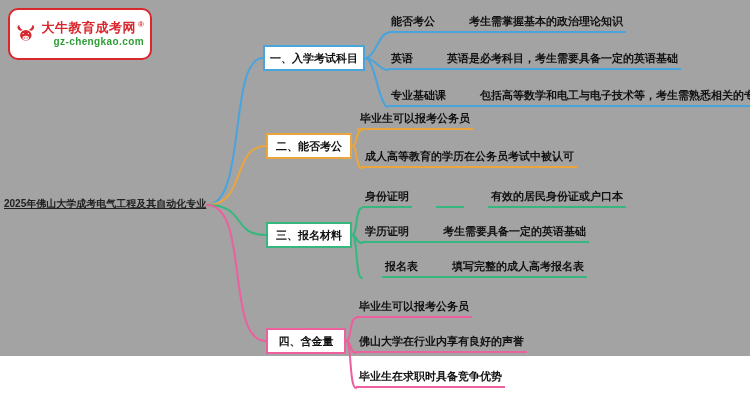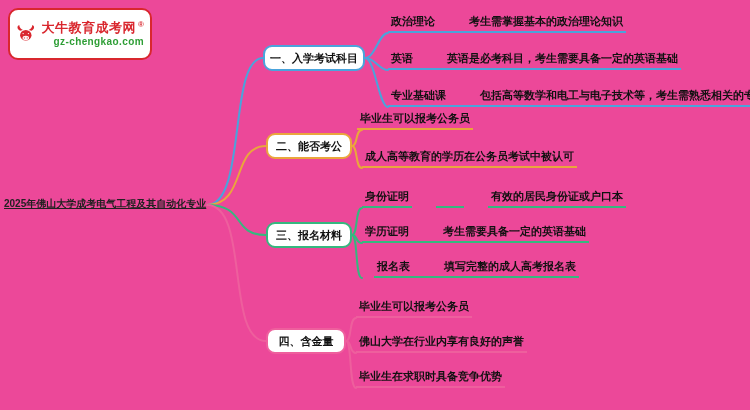--- a/index.html
+++ b/index.html
@@ -1,21 +1,21 @@
 <!DOCTYPE html>
 <html><head>
 <meta charset="utf-8">
 <style>
   html,body{margin:0;padding:0;}
   body{
     width:750px;height:410px;overflow:hidden;background:#ffffff;
     font-family:"Liberation Sans","DejaVu Sans",sans-serif;
     position:relative;
   }
-  #canvas{position:relative;width:750px;height:410px;background:#ec4899;}
+  #canvas{position:relative;width:750px;height:356px;background:#a3a3a3;}
   #wires{position:absolute;left:0;top:0;z-index:0;}
 
   
   .logo{
     position:absolute;left:8px;top:8px;width:144px;height:52px;
     border:2px solid #d9272e;border-radius:10px;box-sizing:border-box;
     display:flex;align-items:center;gap:6px;padding:3px 6px;background:#fff;z-index:2;
   }
   .logo-txt{display:flex;flex-direction:column;line-height:1.15;}
   .logo-title-row{display:flex;align-items:flex-start;gap:2px;}
@@ -24,21 +24,21 @@
   .logo-domain{font-size:10px;color:#2e9e36;font-weight:700;letter-spacing:0.4px;text-align:right;}
 
   
   .root{
     position:absolute;left:4px;top:197px;z-index:1;
     font-size:10px;font-weight:700;color:#222;white-space:nowrap;text-decoration:underline;
   }
 
   
   .bbox{
-    position:absolute;box-sizing:border-box;height:26px;border:2px solid;border-radius:9px;
+    position:absolute;box-sizing:border-box;height:26px;border:2px solid;border-radius:0;
     background:#fff;display:flex;align-items:center;justify-content:center;
     font-size:11px;font-weight:700;color:#111;white-space:nowrap;z-index:1;
   }
   .b1{border-color:#4aa4dc;}
   .b2{border-color:#eaa63c;}
   .b3{border-color:#35b87f;}
   .b4{border-color:#ee5f9d;}
 
   
   .row{position:absolute;display:flex;align-items:flex-end;white-space:nowrap;z-index:1;}
@@ -102,21 +102,21 @@
   </div>
 
   <div class="root">2025年佛山大学成考电气工程及其自动化专业</div>
 
   <div class="bbox b1" style="left:263px;top:45px;width:102px;">一、入学考试科目</div>
   <div class="bbox b2" style="left:266px;top:133px;width:86px;">二、能否考公</div>
   <div class="bbox b3" style="left:266px;top:222px;width:86px;">三、报名材料</div>
   <div class="bbox b4" style="left:266px;top:328px;width:80px;">四、含金量</div>
 
   <div class="row c1" style="left:388px;top:14px;">
-    <span class="chip">政治理论</span>
+    <span class="chip">能否考公</span>
     <span class="link"></span>
     <span class="chip">考生需掌握基本的政治理论知识</span>
   </div>
   <div class="row c1" style="left:388px;top:51px;">
     <span class="chip">英语</span>
     <span class="link"></span>
     <span class="chip">英语是必考科目，考生需要具备一定的英语基础</span>
   </div>
   <div class="row c1" style="left:388px;top:88px;">
     <span class="chip">专业基础课</span>
@@ -134,21 +134,21 @@
   <div class="row c3" style="left:362px;top:189px;gap:24px;">
     <span class="chip">身份证明</span>
     <span class="link"></span>
     <span class="chip">有效的居民身份证或户口本</span>
   </div>
   <div class="row c3" style="left:362px;top:224px;">
     <span class="chip">学历证明</span>
     <span class="link"></span>
     <span class="chip">考生需要具备一定的英语基础</span>
   </div>
-  <div class="row c3" style="left:374px;top:259px;">
+  <div class="row c3" style="left:382px;top:259px;">
     <span class="chip">报名表</span>
     <span class="link"></span>
     <span class="chip">填写完整的成人高考报名表</span>
   </div>
 
   <div class="row c4" style="left:356px;top:299px;">
     <span class="chip">毕业生可以报考公务员</span>
   </div>
   <div class="row c4" style="left:356px;top:334px;">
     <span class="chip">佛山大学在行业内享有良好的声誉</span>

